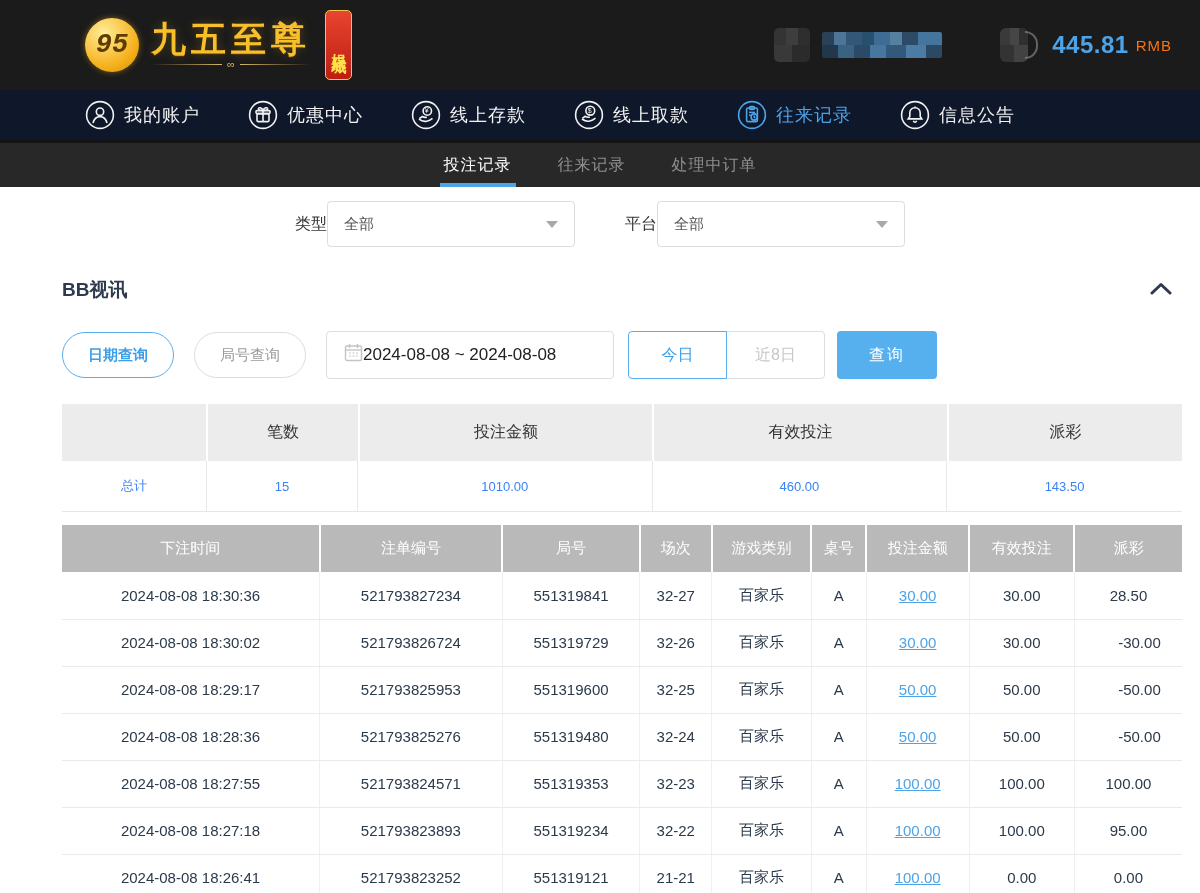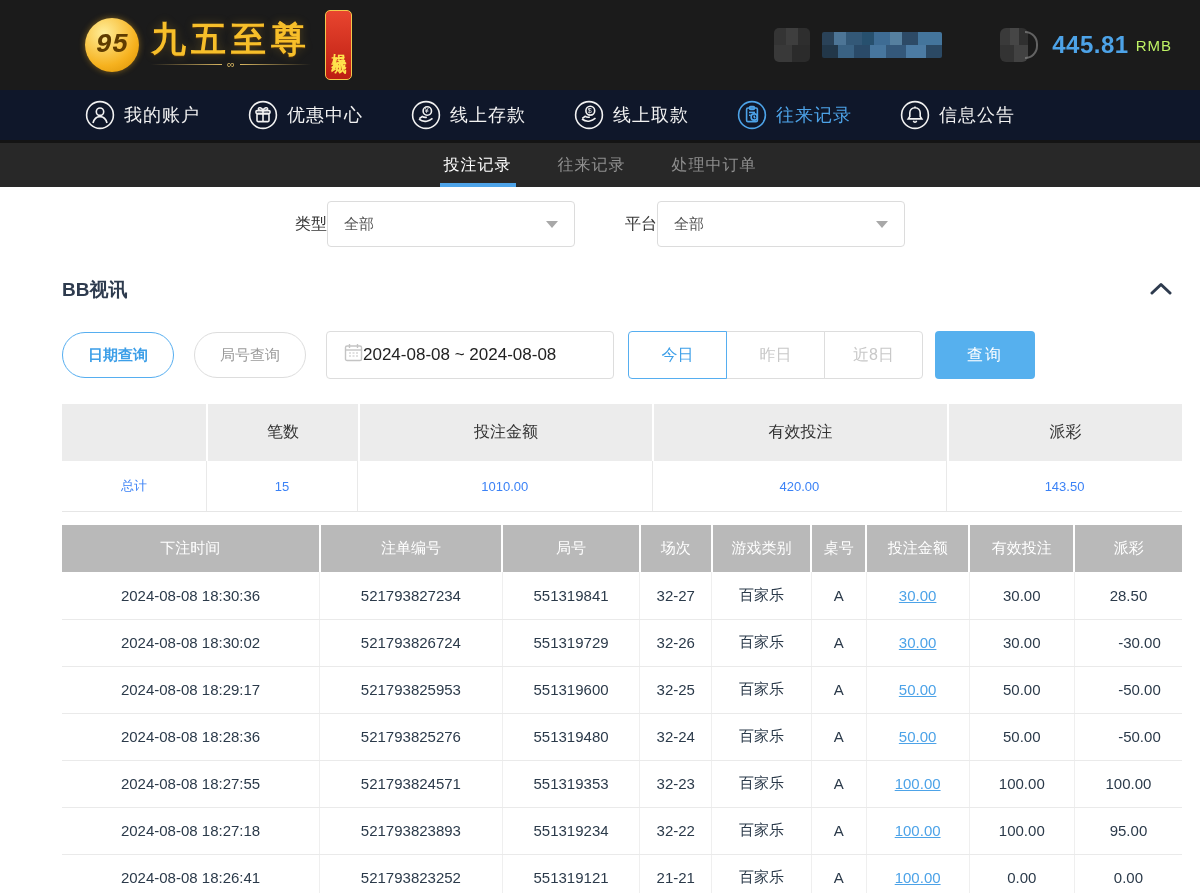--- a/index.html
+++ b/index.html
@@ -38,21 +38,21 @@
       linear-gradient(90deg,#2a4258 0 12px,#4d7596 12px 24px,#335877 24px 40px,#27506e 40px 52px,#3e6c94 52px 68px,#56809f 68px 80px,#2d4a66 80px 96px,#44759c 96px 120px),
       linear-gradient(90deg,#223749 0 16px,#3a6283 16px 32px,#2a4a68 32px 48px,#47769e 48px 64px,#34587a 64px 84px,#4c7ba3 84px 104px,#2b4964 104px 120px);
     background-size:120px 13px,120px 13px; background-position:0 0,0 13px; background-repeat:no-repeat; }
   .wallet-blur { width:28px; height:34px; margin-left:58px; border-radius:6px;
     background-image:linear-gradient(90deg,#3a3a3a 0 10px,#464646 10px 19px,#303030 19px 28px),
                      linear-gradient(90deg,#333 0 14px,#424242 14px 28px);
     background-size:28px 17px,28px 17px; background-position:0 0,0 17px; background-repeat:no-repeat; }
   .wallet-arc { width:13px; height:28px; border:2px solid #8a8a8a; border-left:none;
     border-radius:0 14px 14px 0; margin-left:-3px; opacity:.65; }
   .balance { color:#4da3e8; font-size:24px; font-weight:bold; margin-left:14px; letter-spacing:.5px; }
-  .currency { color:#bef264; font-size:15px; margin-left:7px; letter-spacing:1px; }
+  .currency { color:#f97316; font-size:15px; margin-left:7px; letter-spacing:1px; }
 
   
   .main-nav { height:53px; background:#0f172a; border-bottom:3px solid #141414;
     display:flex; align-items:center; padding-left:85px; gap:48px; }
   .nav-item { display:flex; align-items:center; gap:9px; color:#f2f2f2; font-size:18px;
     letter-spacing:1px; cursor:pointer; white-space:nowrap; }
   .nav-item.active { color:#4da3e8; }
   .nav-item svg { display:block; }
 
   
@@ -266,39 +266,38 @@
         <line x1="5.5" y1="1" x2="5.5" y2="5"></line>
         <line x1="13.5" y1="1" x2="13.5" y2="5"></line>
         <line x1="1.5" y1="7" x2="17.5" y2="7"></line>
         <path d="M5 10h2M8.5 10h2M12 10h2M5 13h2M8.5 13h2M12 13h2" stroke-width="1.2"></path>
       </svg>
     </span>
     <span>2024-08-08 ~ 2024-08-08</span>
   </div>
   <div class="btn-group">
     <div class="g-btn active">今日</div>
-    <div class="g-btn">昨日</div>
     <div class="g-btn">近8日</div>
   </div>
   <button class="search-btn">查询</button>
 </div>
 
 <div class="summary">
   <div class="sum-header">
     <div class="cell c1"></div>
     <div class="cell c2">笔数</div>
     <div class="cell c3">投注金额</div>
     <div class="cell c4">有效投注</div>
     <div class="cell c5">派彩</div>
   </div>
   <div class="sum-row">
     <div class="cell c1">总计</div>
     <div class="cell c2">15</div>
     <div class="cell c3">1010.00</div>
-    <div class="cell c4">420.00</div>
+    <div class="cell c4">460.00</div>
     <div class="cell c5">143.50</div>
   </div>
 </div>
 
 <div class="bet-table-wrap">
   <table class="bet-table">
     <colgroup>
       <col style="width:23%">
         <col style="width:16.3%">
         <col style="width:12.3%">

